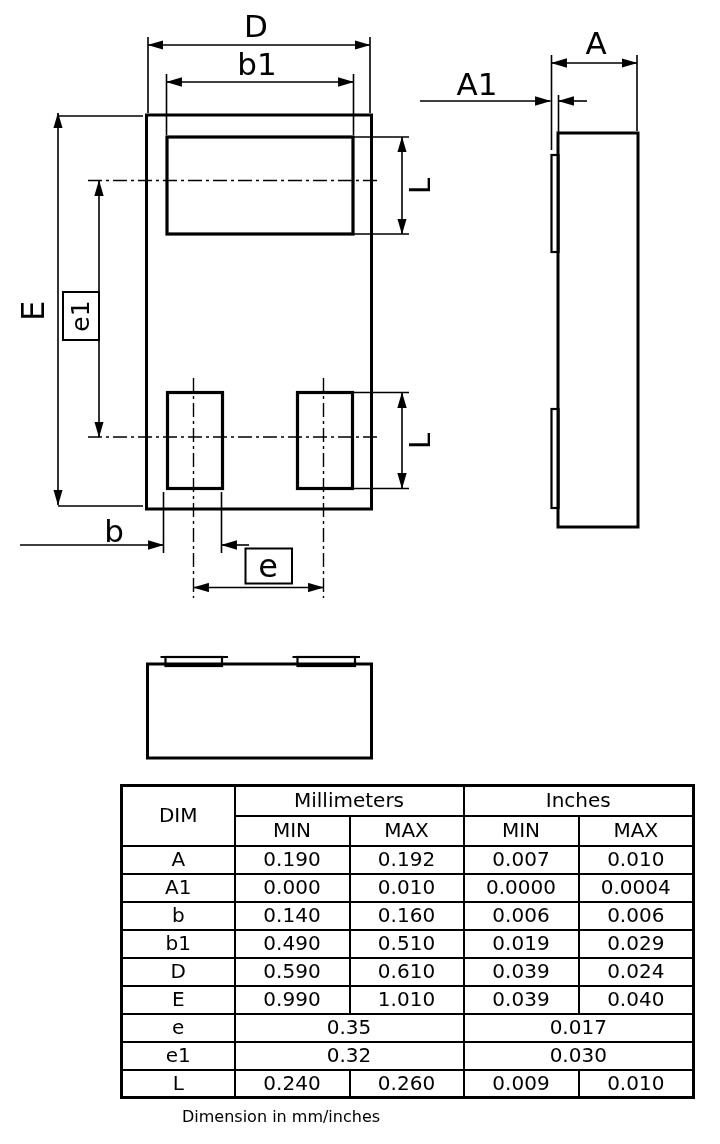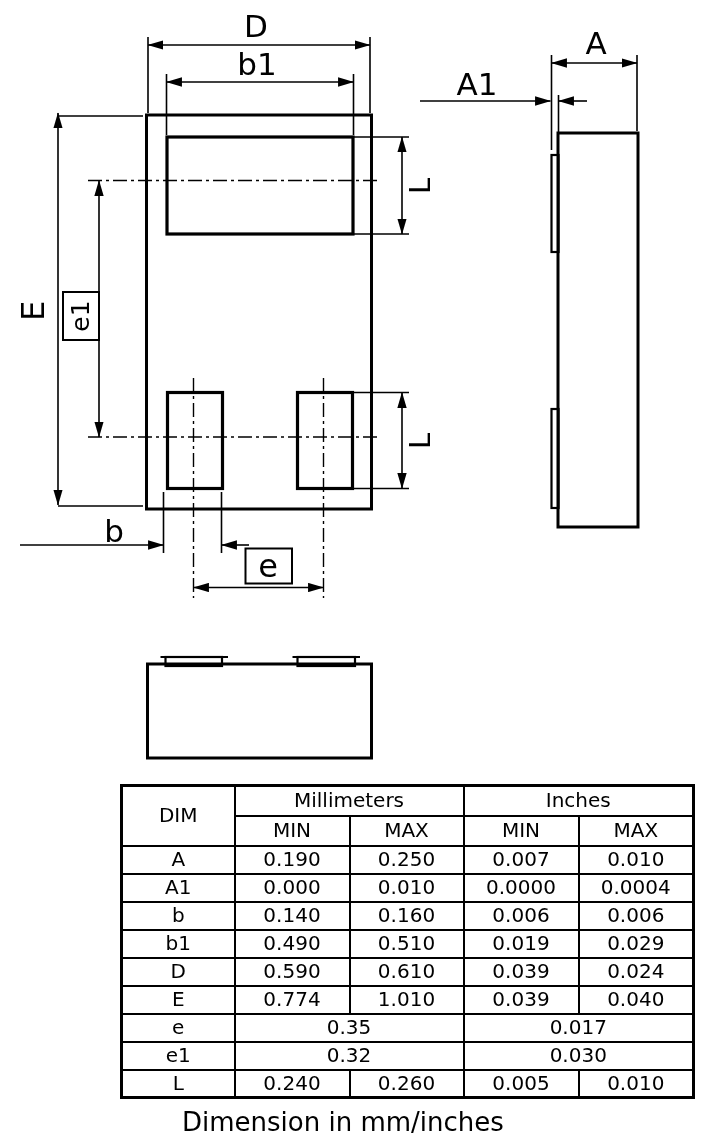--- a/index.html
+++ b/index.html
@@ -38,21 +38,21 @@
     vertical-align:middle;
     padding:0;
     line-height:1.25;
     white-space:nowrap;
   }
   .dim-table thead tr{height:30px;}
   .dim-table tbody tr{height:28px;}
   .caption{
     position:absolute;
     left:182px;top:1107px;
-    font-size:26px;
+    font-size:16px;
     color:#000;
     white-space:nowrap;
   }
 </style>
 </head>
 <body>
 
 <div class="stage">
 
   <svg width="720" height="780" viewBox="0 0 720 780">
@@ -179,21 +179,21 @@
         <th>MIN</th>
         <th>MAX</th>
         <th>MIN</th>
         <th>MAX</th>
       </tr>
     </thead>
     <tbody>
         <tr>
           <td>A</td>
           <td>0.190</td>
-          <td>0.250</td>
+          <td>0.192</td>
           <td>0.007</td>
           <td>0.010</td>
         </tr>
         <tr>
           <td>A1</td>
           <td>0.000</td>
           <td>0.010</td>
           <td>0.0000</td>
           <td>0.0004</td>
         </tr>
@@ -213,40 +213,40 @@
         </tr>
         <tr>
           <td>D</td>
           <td>0.590</td>
           <td>0.610</td>
           <td>0.039</td>
           <td>0.024</td>
         </tr>
         <tr>
           <td>E</td>
-          <td>0.774</td>
+          <td>0.990</td>
           <td>1.010</td>
           <td>0.039</td>
           <td>0.040</td>
         </tr>
         <tr>
           <td>e</td>
           <td colspan="2">0.35</td>
           <td colspan="2">0.017</td>
         </tr>
         <tr>
           <td>e1</td>
           <td colspan="2">0.32</td>
           <td colspan="2">0.030</td>
         </tr>
         <tr>
           <td>L</td>
           <td>0.240</td>
           <td>0.260</td>
-          <td>0.005</td>
+          <td>0.009</td>
           <td>0.010</td>
         </tr>
       </tbody>
   </table>
 
   <div class="caption">Dimension in mm/inches</div>
 
 </div>
 
 </body></html>

